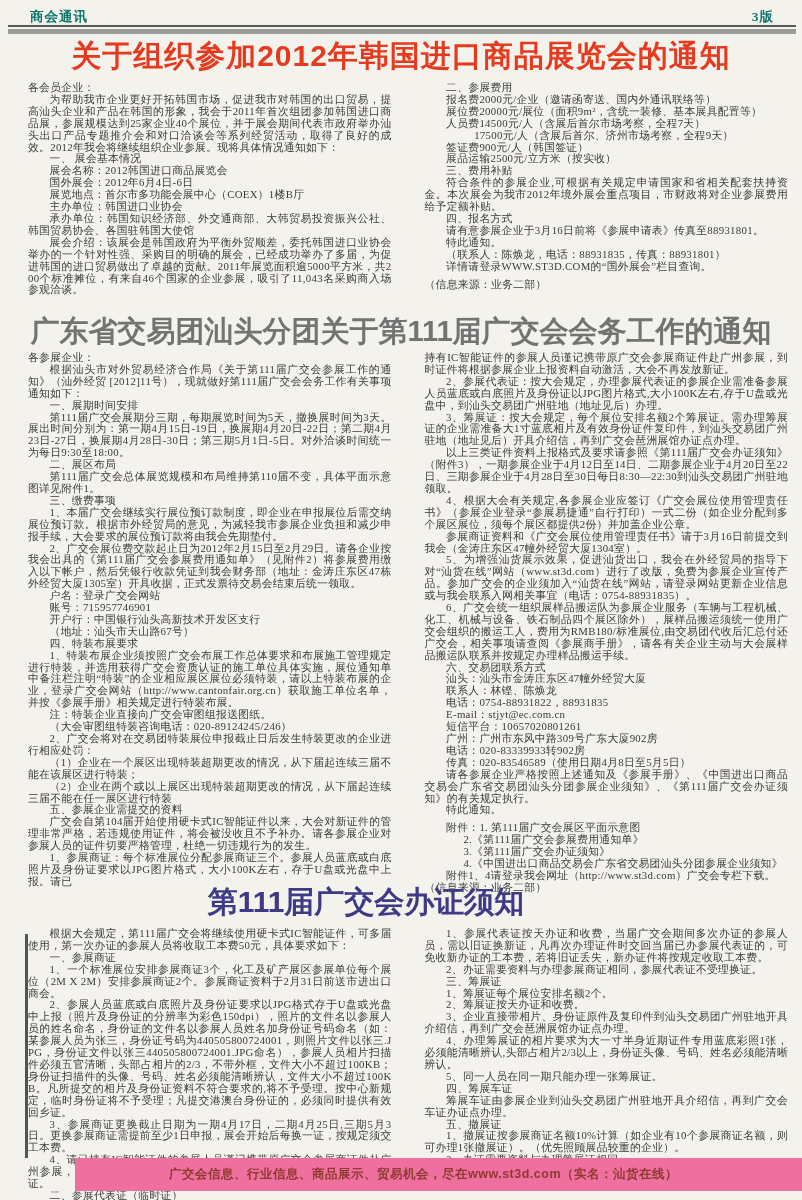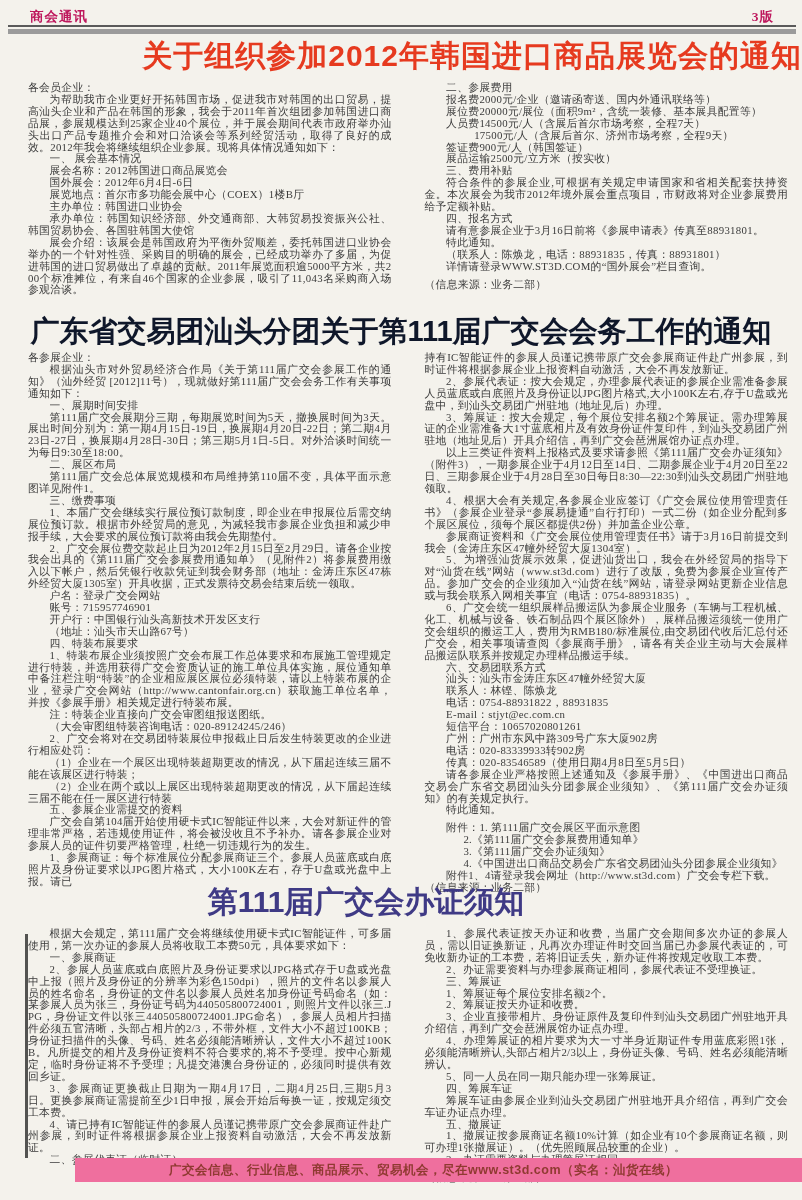--- a/index.html
+++ b/index.html
@@ -1,50 +1,50 @@
 <!DOCTYPE html>
 <html><head>
 <meta charset="utf-8">
 <style>
   html,body{margin:0;padding:0;background:#d8d6d0;}
   .page{position:relative;width:802px;height:1200px;margin:0 auto;background:#f4f2ec;overflow:hidden;
         font-family:"Liberation Serif",serif;color:#3a3a3a;}
   
   .hdr{position:absolute;top:8px;left:30px;right:28px;display:flex;justify-content:space-between;
-       font-size:13.5px;font-weight:bold;color:#be185d;letter-spacing:1px;}
+       font-size:13.5px;font-weight:bold;color:#0f766e;letter-spacing:1px;}
   .rules{position:absolute;top:25px;left:8px;right:6px;}
   .rule1{height:2px;background:#5a5a5a;}
   .rule2{height:5px;background:#9b9b9b;margin-top:2px;}
   
-  .t1{position:absolute;top:36px;left:0;right:0;text-align:right;
+  .t1{position:absolute;top:36px;left:0;right:0;text-align:center;
       font-family:"Liberation Sans",sans-serif;font-weight:bold;font-size:30px;
       color:#e63a1f;letter-spacing:1px;white-space:nowrap;}
   .t2{position:absolute;top:312px;left:0;right:0;text-align:center;
       font-family:"Liberation Sans",sans-serif;font-weight:bold;font-size:29px;
-      color:#0f172a;white-space:nowrap;}
+      color:#737373;white-space:nowrap;}
   .t3{position:absolute;top:882px;left:0;right:70px;text-align:center;
       font-family:"Liberation Sans",sans-serif;font-weight:bold;font-size:30px;
       color:#3f3a85;white-space:nowrap;}
   
   .art{position:absolute;left:28px;right:14px;display:flex;gap:33px;}
   .a1{top:82px;}
   .a2{top:352px;justify-content:flex-end;}
   .a3{top:928px;}
   .col{flex:1;min-width:0;}
   p.pg{margin:0;font-size:10.8px;line-height:11.9px;letter-spacing:0.3px;
        text-align:justify;word-break:break-all;color:#3a3a3a;}
   .ind{text-indent:2em;}
   .ind35{text-indent:3.6em;}
   .ind45{text-indent:4.6em;}
   .src{text-align:right;padding-right:12px;text-indent:0;}
   .gap{height:6px;}
   
   .scanline{position:absolute;left:25px;top:934px;width:3px;height:224px;background:#1d1d1d;opacity:.75;}
   
-  .banner{position:absolute;left:75px;right:0;top:1158px;height:24px;background:#ef6f9e;
+  .banner{position:absolute;left:75px;right:0;top:1158px;height:33px;background:#ef6f9e;
           display:flex;align-items:center;justify-content:center;}
   .banner span{font-family:"Liberation Sans",sans-serif;font-weight:bold;font-size:12.5px;
           color:#8f3a31;letter-spacing:0.5px;padding-right:30px;white-space:nowrap;}
 </style>
 </head>
 <body>
 
 <div class="page">
 
   <div class="hdr">
@@ -149,20 +149,21 @@
   </div>
 
   <div class="t3">第111届广交会办证须知</div>
 
   <div class="scanline"></div>
 
   <div class="art a3">
     <div class="col">
       <p class="pg ind">根据大会规定，第111届广交会将继续使用硬卡式IC智能证件，可多届使用，第一次办证的参展人员将收取工本费50元，具体要求如下：</p>
       <p class="pg ind">一、参展商证</p>
+      <p class="pg ind">1、一个标准展位安排参展商证3个，化工及矿产展区参展单位每个展位（2M X 2M）安排参展商证2个。参展商证资料于2月31日前送市进出口商会。</p>
       <p class="pg ind">2、参展人员蓝底或白底照片及身份证要求以JPG格式存于U盘或光盘中上报（照片及身份证的分辨率为彩色150dpi），照片的文件名以参展人员的姓名命名，身份证的文件名以参展人员姓名加身份证号码命名（如：某参展人员为张三，身份证号码为440505800724001，则照片文件以张三.JPG，身份证文件以张三440505800724001.JPG命名），参展人员相片扫描件必须五官清晰，头部占相片的2/3，不带外框，文件大小不超过100KB；身份证扫描件的头像、号码、姓名必须能清晰辨认，文件大小不超过100KB。凡所提交的相片及身份证资料不符合要求的,将不予受理。按中心新规定，临时身份证将不予受理；凡提交港澳台身份证的，必须同时提供有效回乡证。</p>
       <p class="pg ind">3、参展商证更换截止日期为一期4月17日，二期4月25日,三期5月3日。更换参展商证需提前至少1日申报，展会开始后每换一证，按规定须交工本费。</p>
       <p class="pg ind">4、请已持有IC智能证件的参展人员谨记携带原广交会参展商证件赴广州参展，到时证件将根据参展企业上报资料自动激活，大会不再发放新证。</p>
       <p class="pg ind">二、参展代表证（临时证）</p>
     </div>
     <div class="col">
       <p class="pg ind">1、参展代表证按天办证和收费，当届广交会期间多次办证的参展人员，需以旧证换新证，凡再次办理证件时交回当届已办参展代表证的，可免收新办证的工本费，若将旧证丢失，新办证件将按规定收取工本费。</p>
       <p class="pg ind">2、办证需要资料与办理参展商证相同，参展代表证不受理换证。</p>
       <p class="pg ind">三、筹展证</p>
       <p class="pg ind">1、筹展证每个展位安排名额2个。</p>

